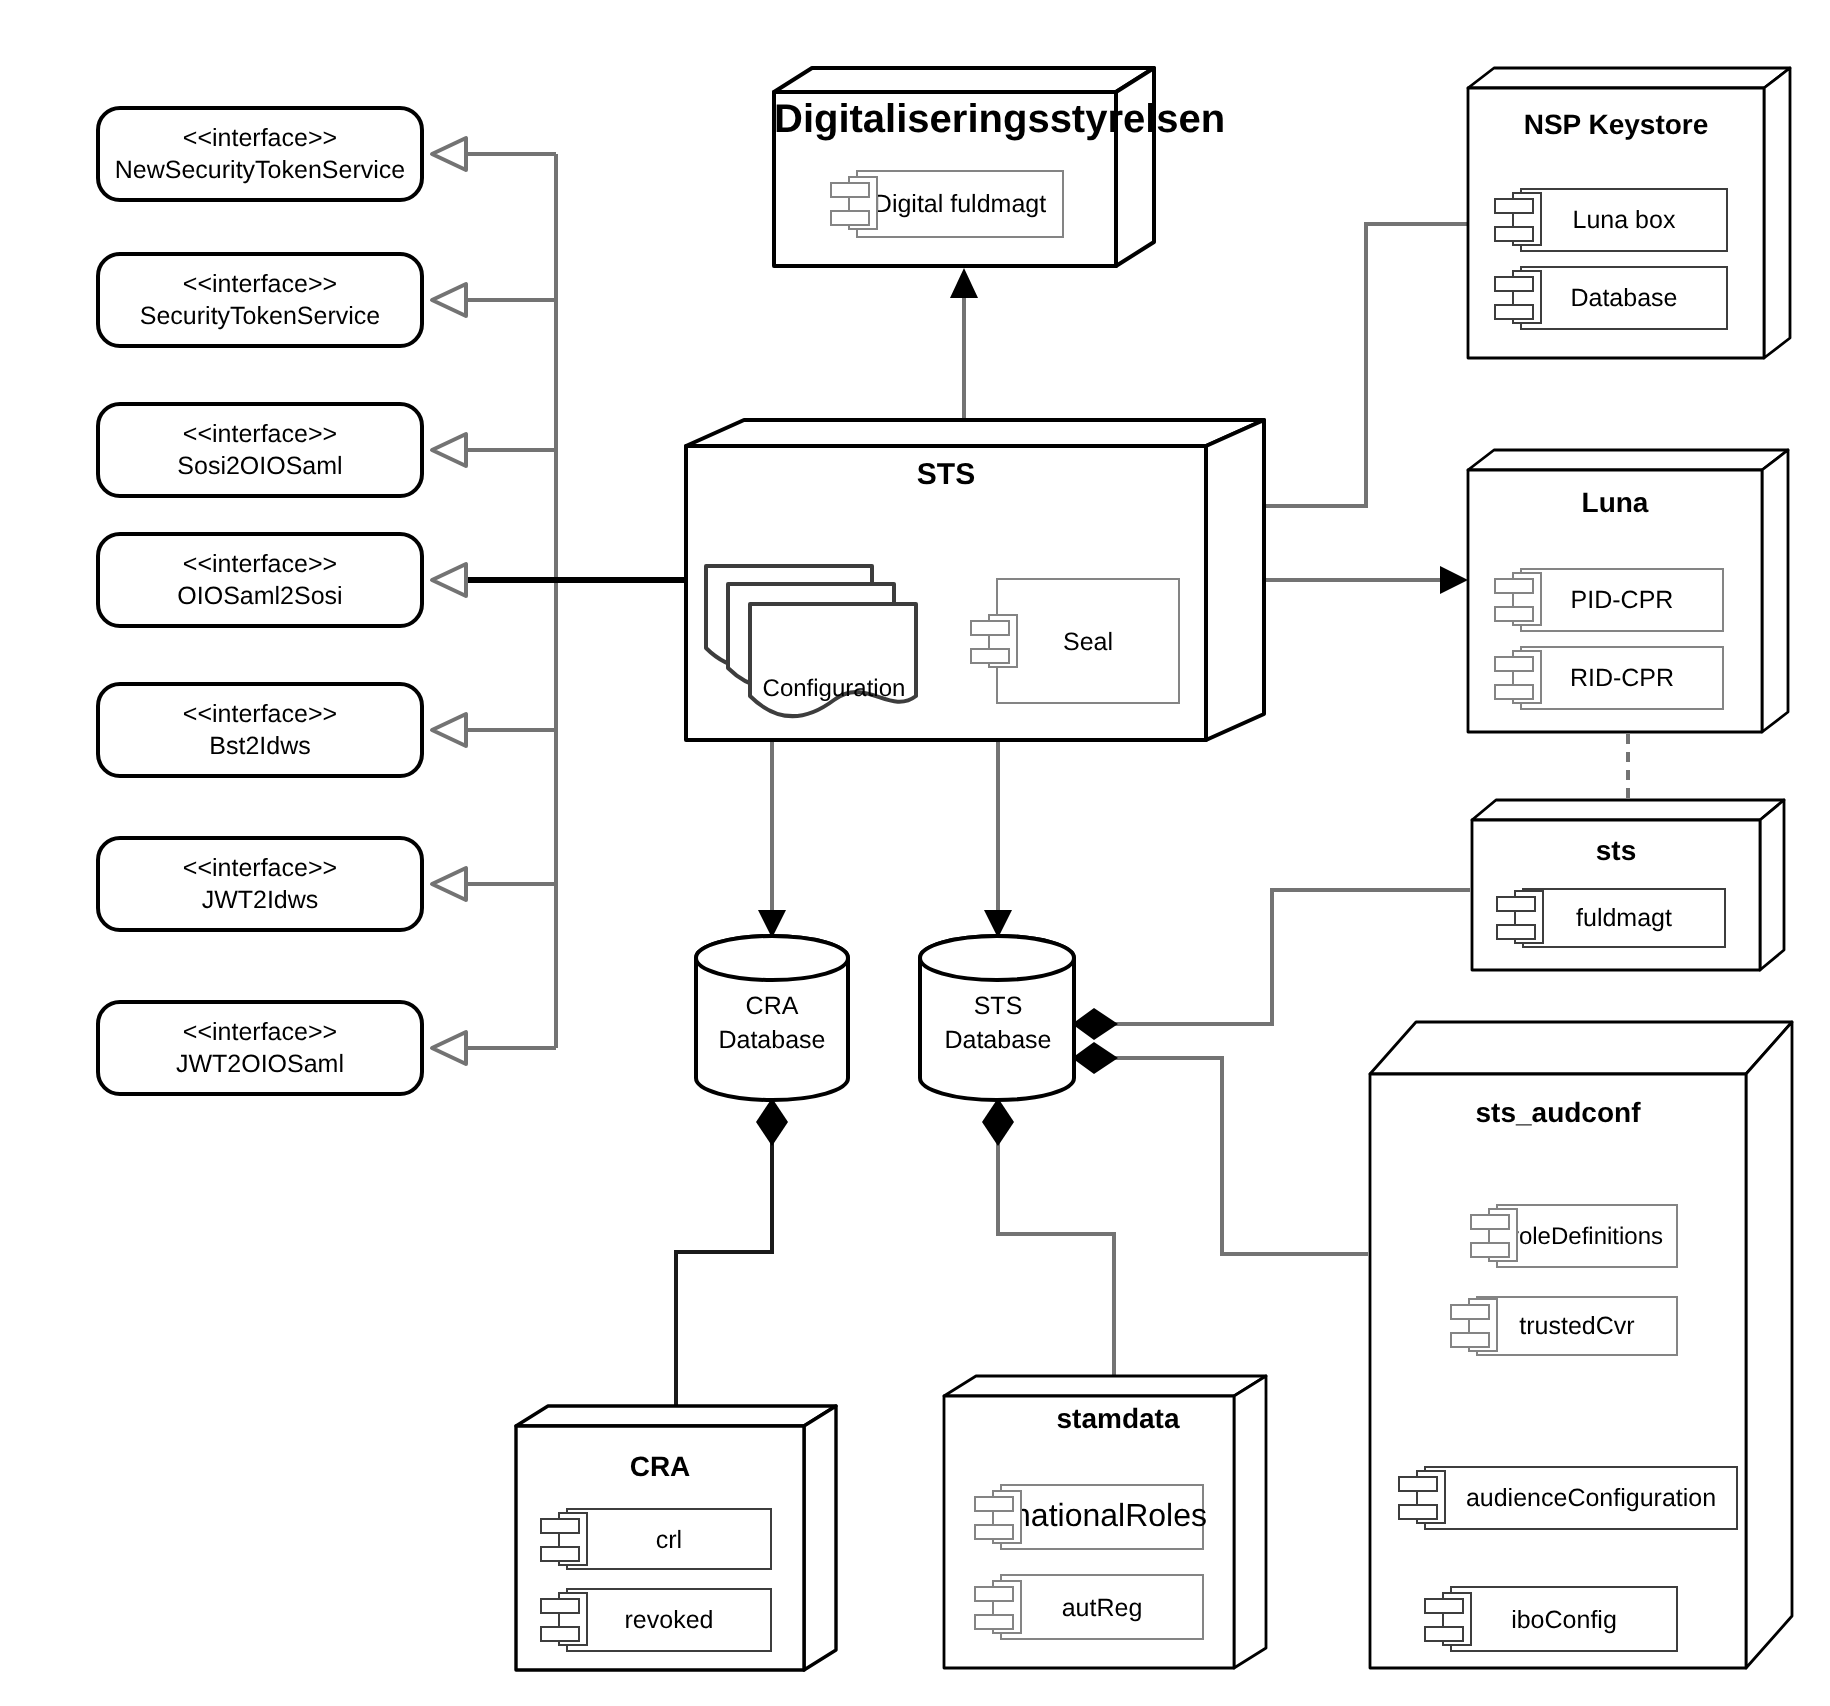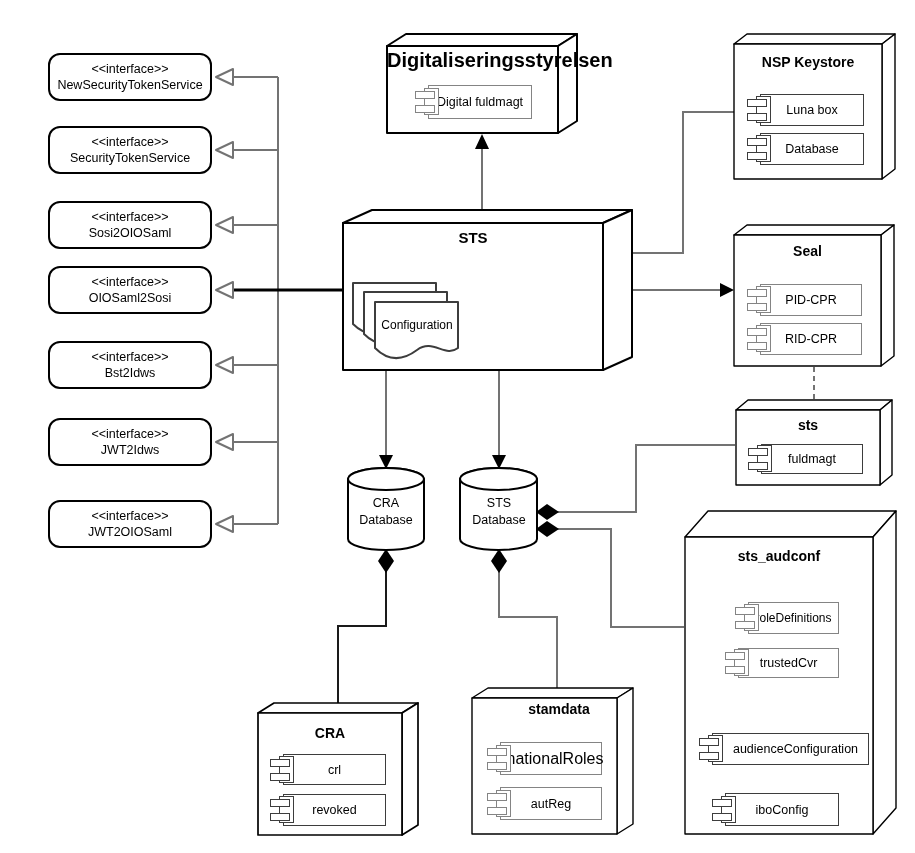--- a/index.html
+++ b/index.html
@@ -16,21 +16,21 @@
   .comp{--bc:#3d3d3d;position:absolute;border:1.5px solid var(--bc);background:#fff;
         display:flex;align-items:center;justify-content:center;font-size:12.5px;white-space:nowrap;}
   .comp.gray{--bc:#848484;}
   .cicon{position:absolute;left:-14px;top:50%;transform:translateY(-50%);width:26px;height:28px;}
   .cicon i{position:absolute;background:#fff;border:1.5px solid var(--bc);}
   .cicon .cb{left:9px;top:0;width:13px;height:25px;}
   .cicon .t1{left:0;top:3px;width:18px;height:6px;}
   .cicon .t2{left:0;bottom:3px;width:18px;height:6px;}
 
   .db-label{position:absolute;width:78px;text-align:center;font-size:12.5px;line-height:1.35;}
-  .artifact-label{position:absolute;font-size:12px;text-align:center;}
+  .artifact-label{position:absolute;font-size:12px;text-align:center;margin-top:19px;}
 </style>
 </head>
 <body>
 
 <div id="canvas">
 
   <svg id="wires" xmlns="http://www.w3.org/2000/svg" width="915" height="853" viewBox="0 0 915 853">
 
     <g stroke="#737373" stroke-width="2" fill="none">
       <path d="M278 77 V524"></path>
@@ -164,21 +164,21 @@
     <span>JWT2Idws</span>
   </div>
   <div class="iface" style="top:500px">
     <span>&lt;&lt;interface&gt;&gt;</span>
     <span>JWT2OIOSaml</span>
   </div>
 
   <div class="node-title" style="left:387px;top:49px;width:171px;font-size:20px">Digitaliseringsstyrelsen</div>
   <div class="node-title" style="left:734px;top:54px;width:148px">NSP Keystore</div>
   <div class="node-title" style="left:343px;top:229px;width:260px;font-size:15px">STS</div>
-  <div class="node-title" style="left:734px;top:243px;width:147px">Seal</div>
+  <div class="node-title" style="left:734px;top:243px;width:147px">Luna</div>
   <div class="node-title" style="left:736px;top:417px;width:144px">sts</div>
   <div class="node-title" style="left:685px;top:548px;width:188px">sts_audconf</div>
   <div class="node-title" style="left:258px;top:725px;width:144px">CRA</div>
   <div class="node-title" style="left:472px;top:701px;width:174px">stamdata</div>
 
   <div class="comp gray" style="left:428px;top:85px;width:102px;height:32px">
     <span class="cicon">
         <i class="cb"></i>
         <i class="t1"></i>
         <i class="t2"></i>
@@ -197,20 +197,28 @@
   <div class="comp" style="left:760px;top:133px;width:102px;height:30px">
     <span class="cicon">
         <i class="cb"></i>
         <i class="t1"></i>
         <i class="t2"></i>
       </span>
     <span>Database</span>
   </div>
 
   <div class="artifact-label" style="left:372px;top:318px;width:90px">Configuration</div>
+  <div class="comp gray" style="left:498px;top:289px;width:90px;height:61px">
+    <span class="cicon">
+        <i class="cb"></i>
+        <i class="t1"></i>
+        <i class="t2"></i>
+      </span>
+    <span>Seal</span>
+  </div>
 
   <div class="comp gray" style="left:760px;top:284px;width:100px;height:30px">
     <span class="cicon">
         <i class="cb"></i>
         <i class="t1"></i>
         <i class="t2"></i>
       </span>
     <span>PID-CPR</span>
   </div>
   <div class="comp gray" style="left:760px;top:323px;width:100px;height:30px">

